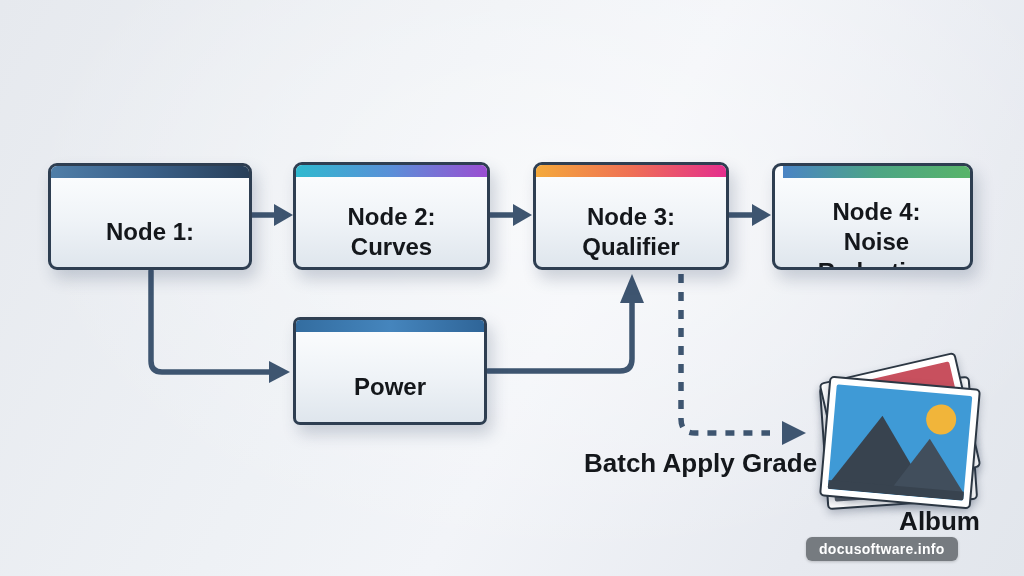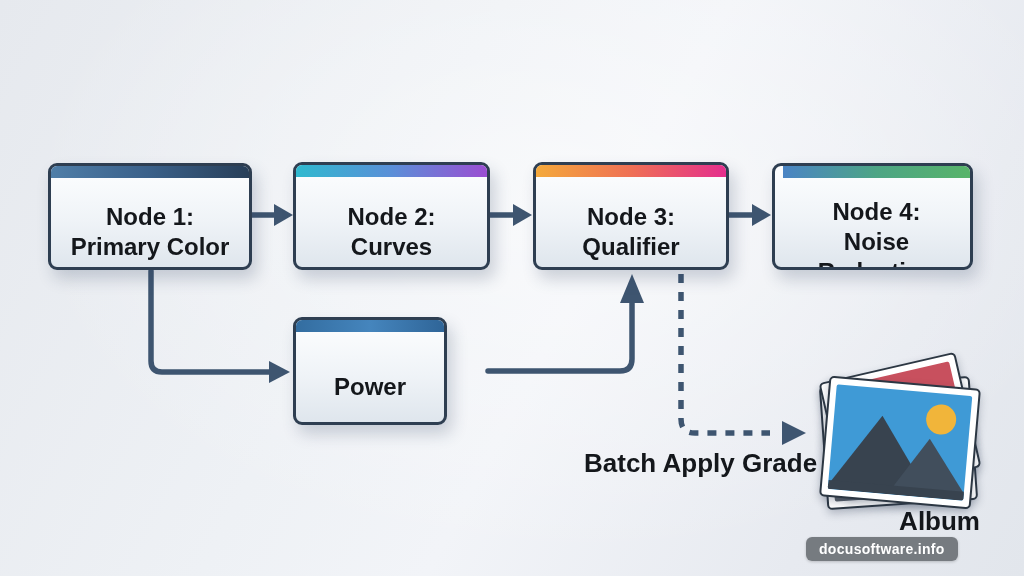--- a/index.html
+++ b/index.html
@@ -22,21 +22,21 @@
   .node-header { height:12px; flex:none; }
   .node-body {
     flex:1; display:flex; flex-direction:column; align-items:center; justify-content:center;
     font-weight:bold; font-size:24px; line-height:1.24; color:#14171b; text-align:center;margin-top:19px;
   }
 
   #node-1 { left:48px;  top:163px; width:204px; height:107px; }
   #node-2 { left:293px; top:162px; width:197px; height:108px; }
   #node-3 { left:533px; top:162px; width:196px; height:108px; }
   #node-4 { left:772px; top:163px; width:201px; height:107px;padding-left:8px; }
-  #power-window { left:293px; top:317px; width:154px; height:108px; }
+  #power-window { left:293px; top:317px; width:194px; height:108px;border-radius:7px; }
 
   #connector-layer { position:absolute; left:0; top:0; width:1024px; height:576px; pointer-events:none; }
 
   .flow-label {
     position:absolute; font-weight:bold; color:#14171b; white-space:nowrap;
   }
   #batch-label { left:584px; top:448px; font-size:26px; }
   #album-label { left:820px; top:506px; width:160px; font-size:26px; text-align:right; }
 
   
@@ -90,21 +90,20 @@
       <polygon points="269,361 290,372 269,383"></polygon>
       <polygon points="620,303 632,274 644,303"></polygon>
       <polygon points="782,421 806,433 782,445"></polygon>
     </g>
   </svg>
 
   <div class="node" id="node-1">
     <div class="node-header" style="background: linear-gradient(90deg, rgb(79, 126, 168), rgb(58, 96, 137), rgb(40, 63, 89));"></div>
     <div class="node-body">
       <span>Node 1:</span>
-      <span>Primary Color</span>
     </div>
   </div>
 
   <div class="node" id="node-2">
     <div class="node-header" style="background: linear-gradient(90deg, rgb(47, 185, 207), rgb(90, 143, 216), rgb(155, 78, 210));"></div>
     <div class="node-body">
       <span>Node 2:</span>
       <span>Curves</span>
     </div>
   </div>

